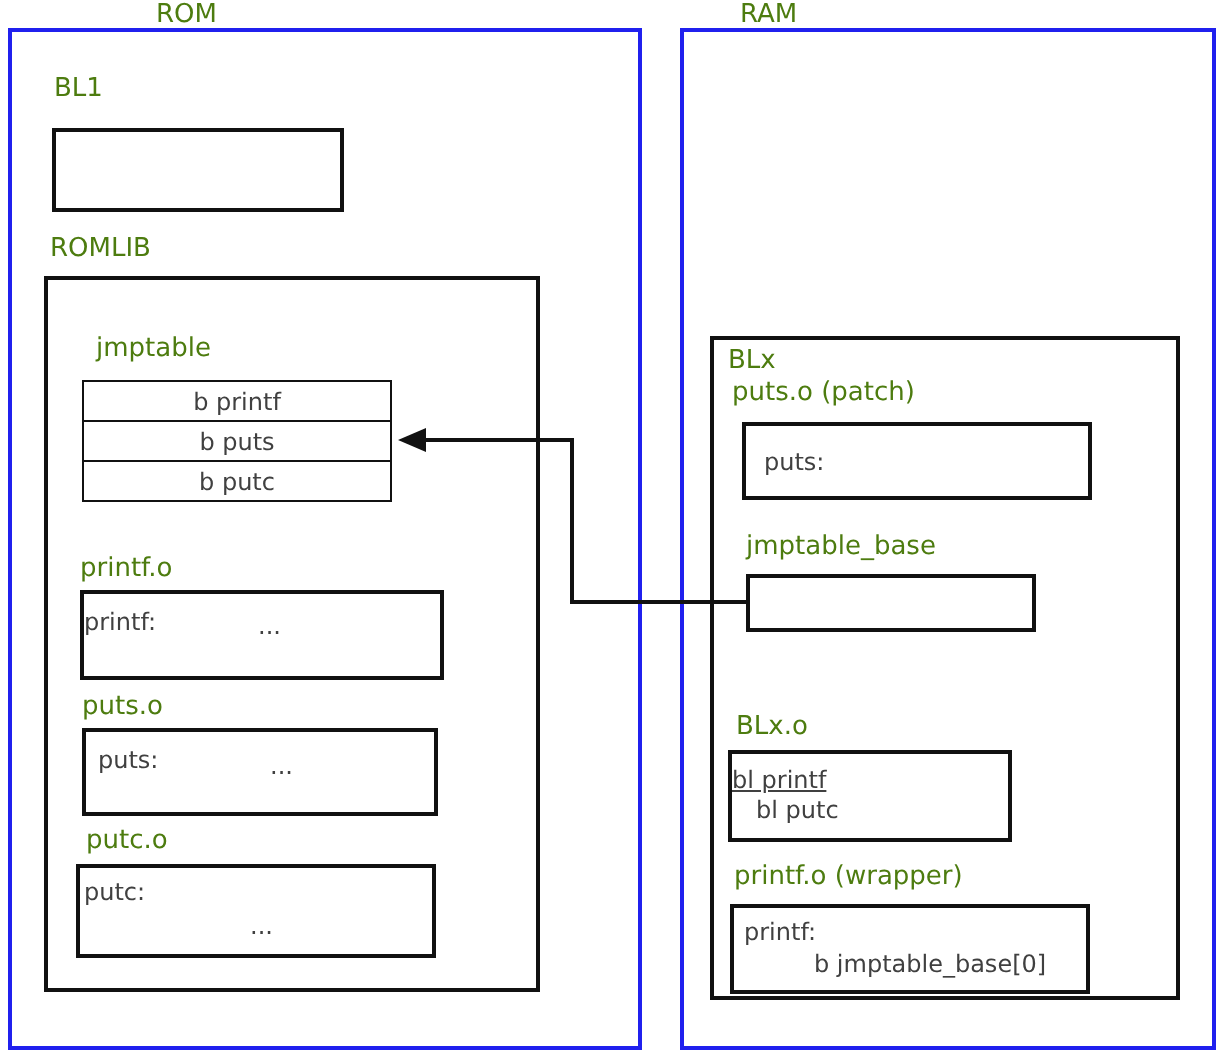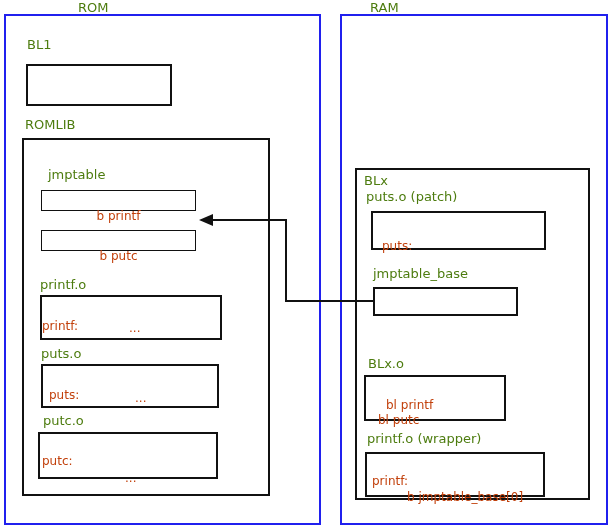--- a/index.html
+++ b/index.html
@@ -36,24 +36,23 @@
   }
   .box-thin {
     position: absolute;
     border: 1.5px solid #111111;
     box-sizing: border-box;
     background: #ffffff;
   }
   .celltext {
     position: absolute;
     font-size: 12px;
-    color: #c2410c;
+    color: #404040;
     white-space: pre;
     line-height: 14px;
-    margin-top: 15px;
   }
   .cell-center {
     text-align: center;
     width: 100%;
     left: 0;
   }
   svg.wires {
     position: absolute;
     left: 0; top: 0;
     width: 613px;
@@ -72,20 +71,23 @@
   <div class="lbl" style="left:27px; top:38px;">BL1</div>
   <div class="box" style="left:26px; top:64px; width:146px; height:42px;"></div>
 
   <div class="lbl" style="left:25px; top:118px;">ROMLIB</div>
   <div class="box" style="left:22px; top:138px; width:248px; height:358px;"></div>
 
   <div class="lbl" style="left:48px; top:168px;">jmptable</div>
 
   <div class="box-thin" style="left:41px; top:190px; width:155px; height:21px;">
     <div class="celltext cell-center" style="top:3px;">b printf</div>
+  </div>
+  <div class="box-thin" style="left:41px; top:210px; width:155px; height:21px;">
+    <div class="celltext cell-center" style="top:3px;">b puts</div>
   </div>
   <div class="box-thin" style="left:41px; top:230px; width:155px; height:21px;padding-left:16px;">
     <div class="celltext cell-center" style="top:3px;">b putc</div>
   </div>
 
   <div class="lbl" style="left:40px; top:278px;">printf.o</div>
   <div class="box" style="left:40px; top:295px; width:182px; height:45px;">
     <div class="celltext" style="left:0px; top:7px;">printf:</div>
     <div class="celltext" style="left:87px; top:9px;">...</div>
   </div>
@@ -111,21 +113,21 @@
   <div class="lbl" style="left:366px; top:190px;">puts.o (patch)</div>
   <div class="box" style="left:371px; top:211px; width:175px; height:39px;">
     <div class="celltext" style="left:9px; top:11px;">puts:</div>
   </div>
 
   <div class="lbl" style="left:373px; top:267px;">jmptable_base</div>
   <div class="box" style="left:373px; top:287px; width:145px; height:29px;"></div>
 
   <div class="lbl" style="left:368px; top:357px;">BLx.o</div>
   <div class="box" style="left:364px; top:375px; width:142px; height:46px;">
-    <div class="celltext" style="left:20px; top:6px;">bl printf</div>
+    <div class="celltext" style="left:0; top:6px;text-decoration:underline;">bl printf</div>
     <div class="celltext" style="left:12px; top:21px;">bl putc</div>
   </div>
 
   <div class="lbl" style="left:367px; top:432px;">printf.o (wrapper)</div>
   <div class="box" style="left:365px; top:452px; width:180px; height:45px;">
     <div class="celltext" style="left:5px; top:5px;">printf:</div>
     <div class="celltext" style="left:40px; top:21px;">b jmptable_base[0]</div>
   </div>
 
   <svg class="wires" viewBox="0 0 613 530">

